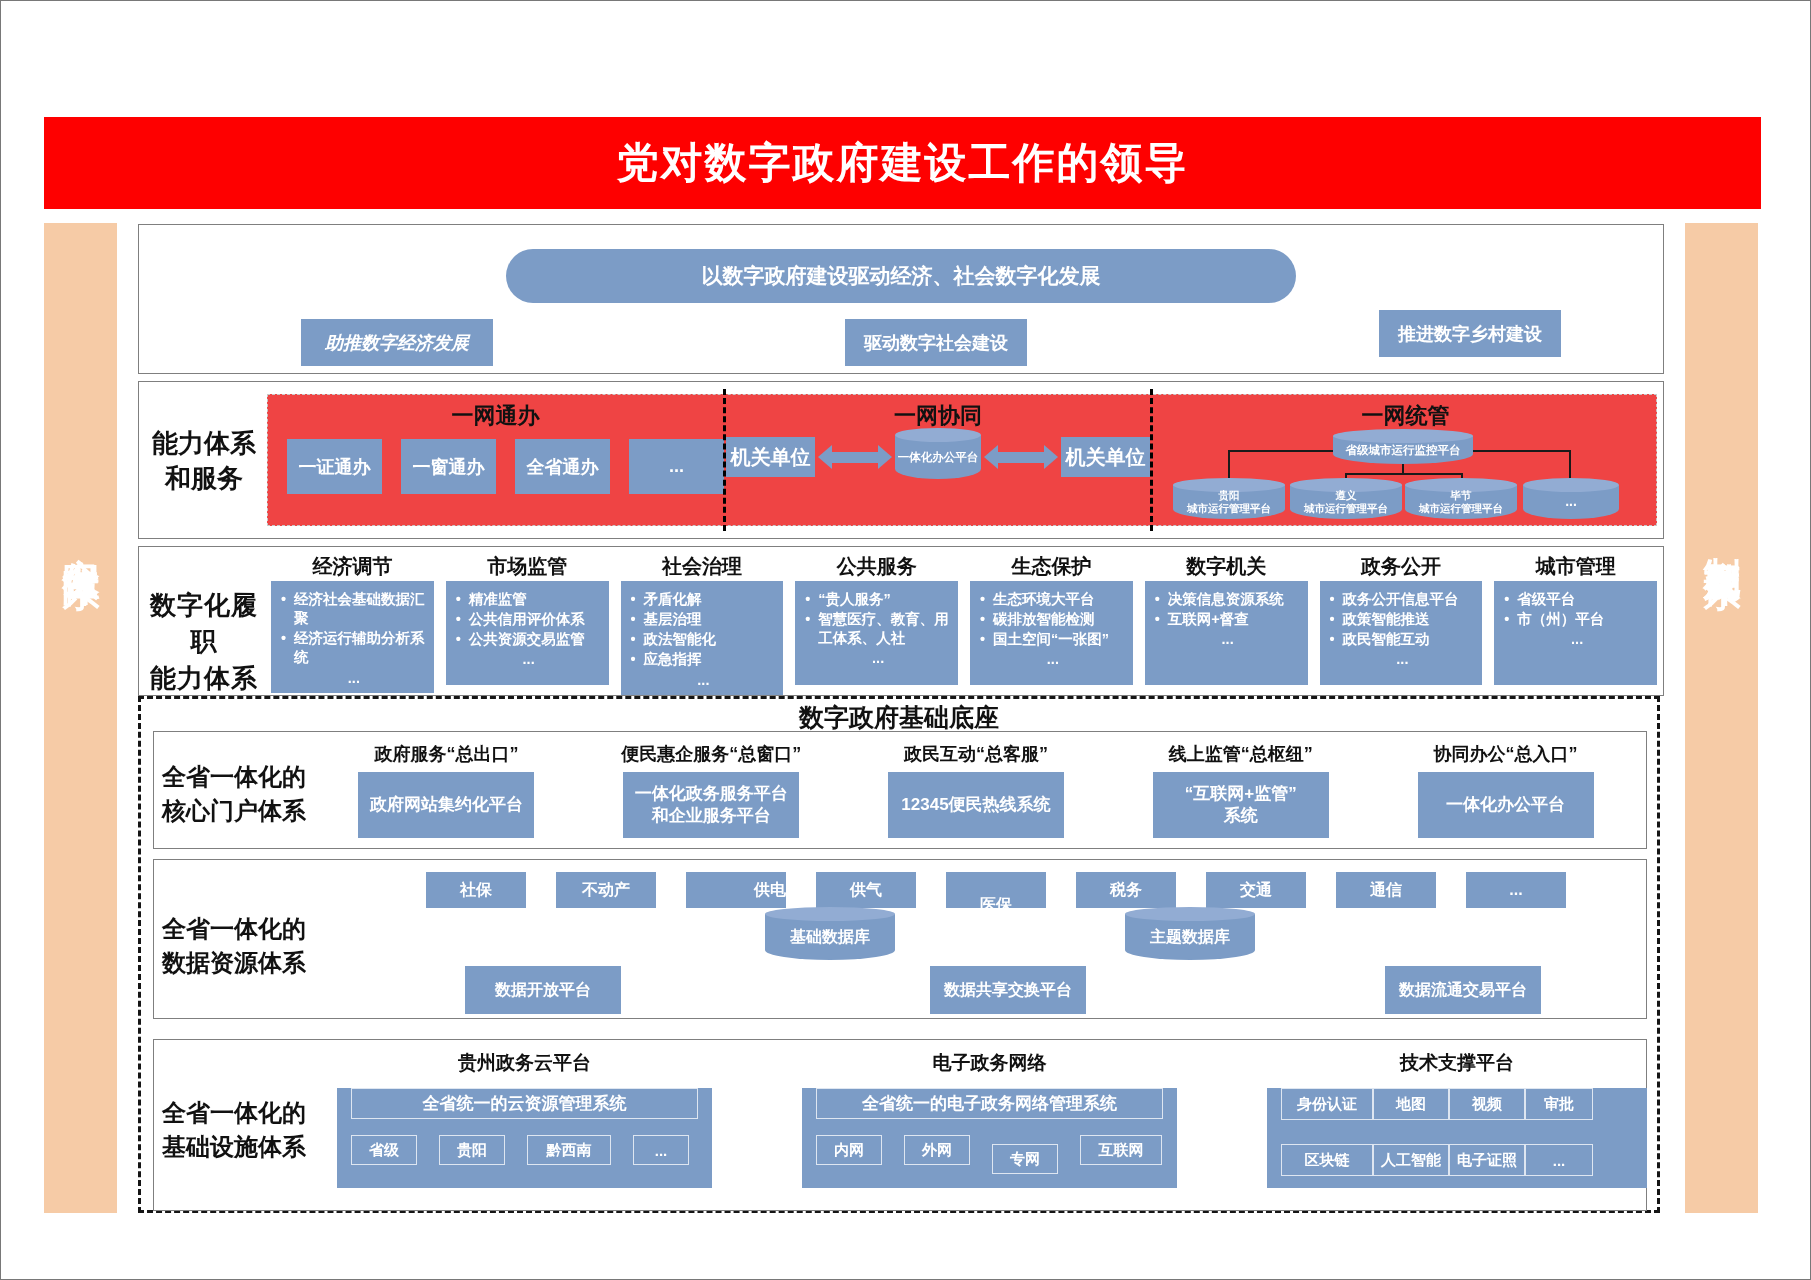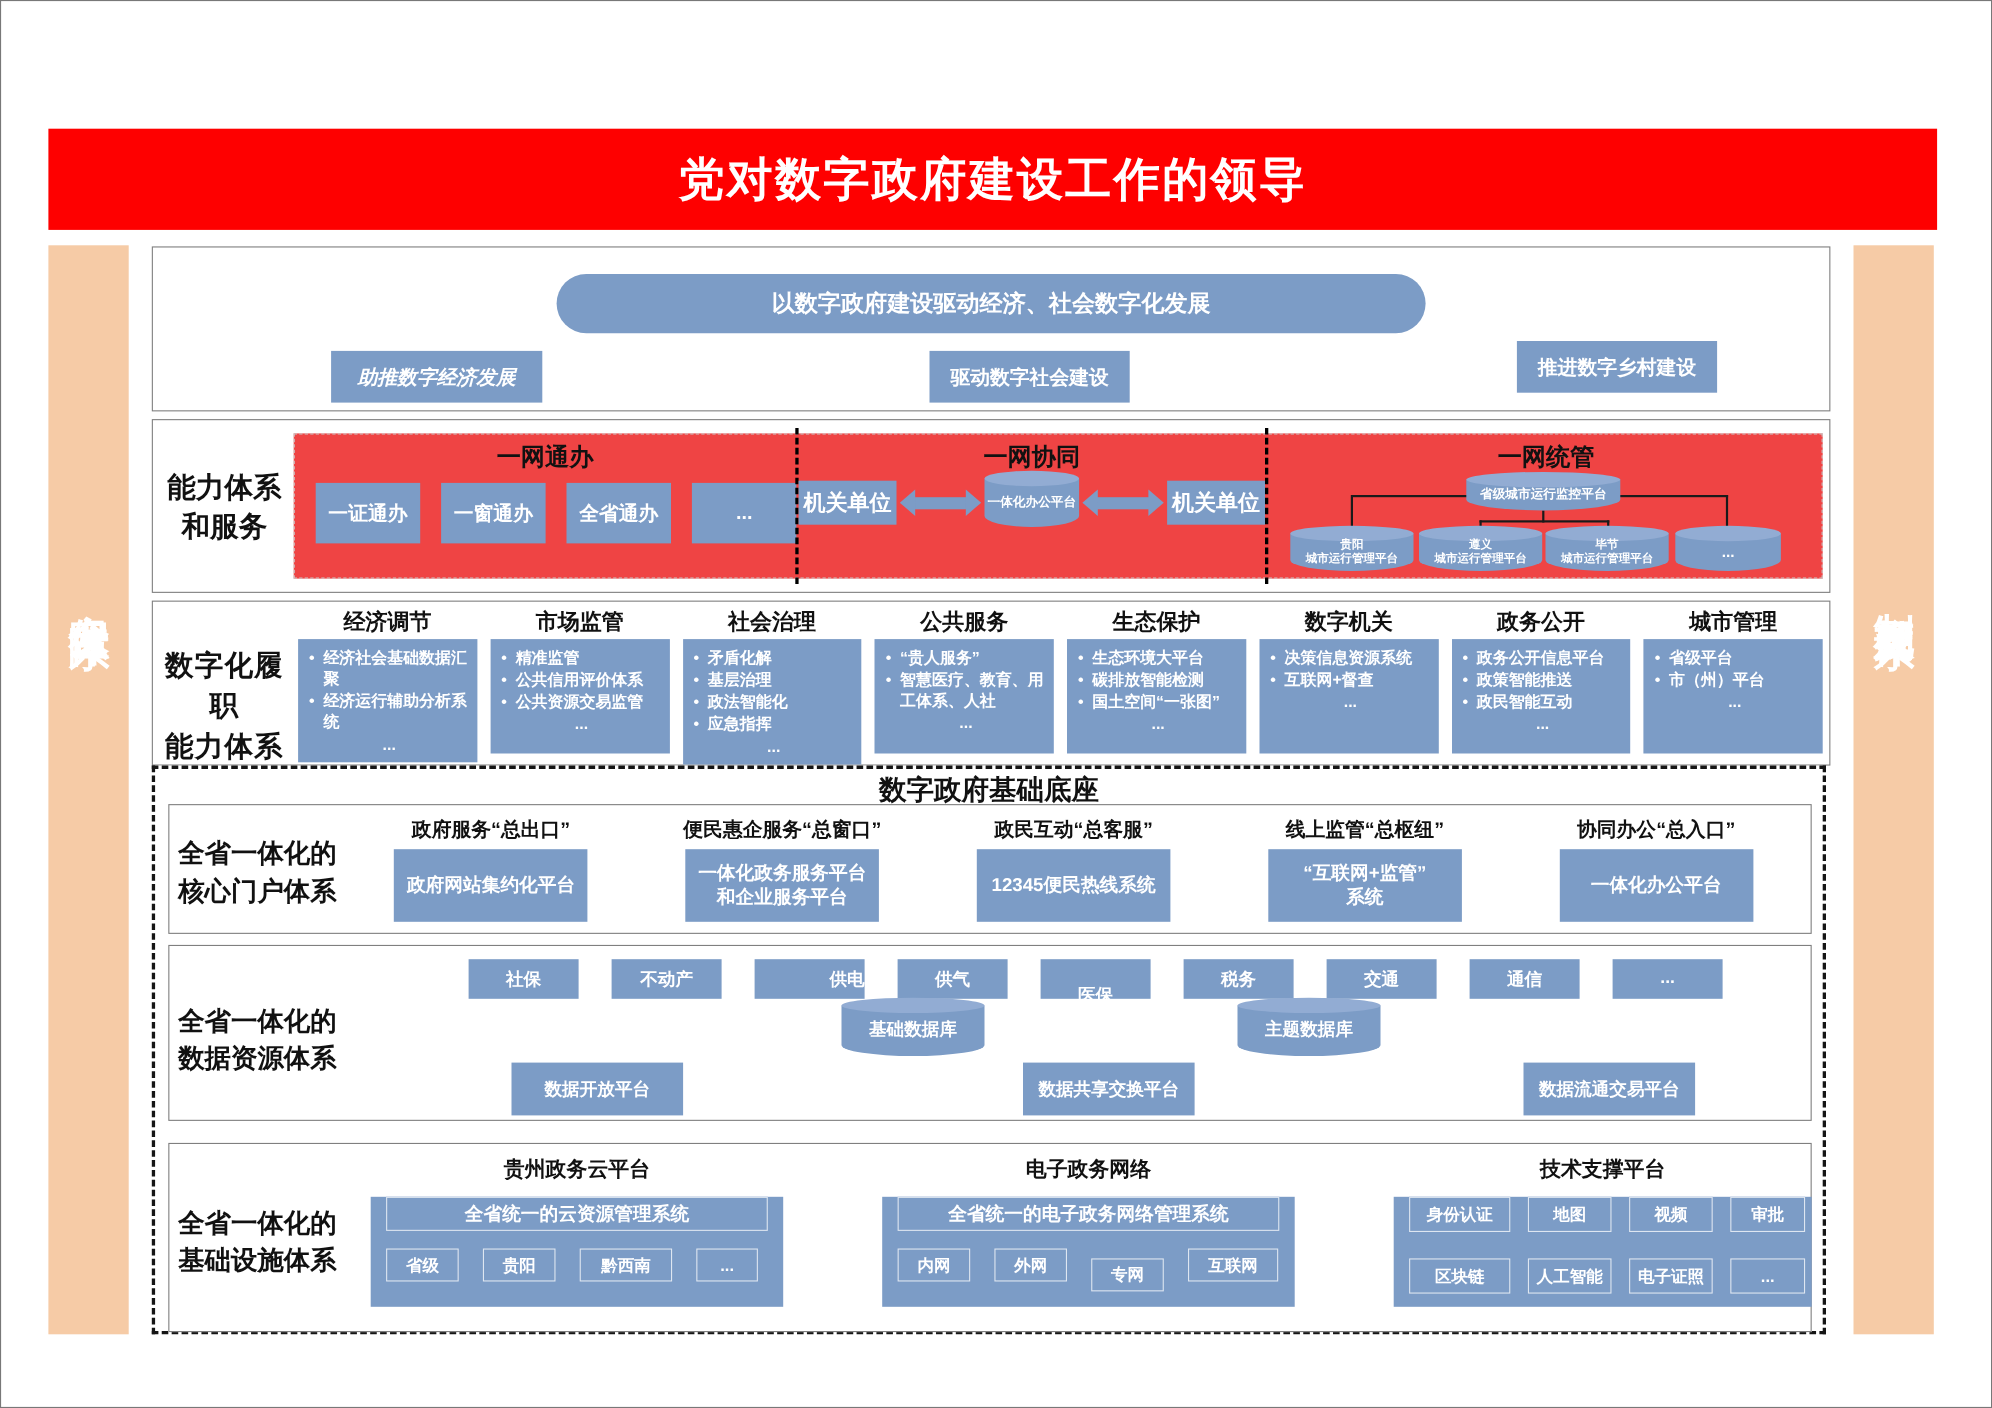--- a/index.html
+++ b/index.html
@@ -128,21 +128,21 @@
   .inf-tags{display:flex;gap:22px;margin:16px 0 0 14px;}
   .inf-tags .item{height:30px;font-size:15px;background:#7C9CC6;color:#fff;font-weight:bold;
         border:1px solid rgba(255,255,255,.75);display:flex;align-items:center;justify-content:center;
         box-sizing:border-box;padding:0 8px;}
   .cloud-tags .item:nth-child(1),.cloud-tags .item:nth-child(2){width:66px;}
   .cloud-tags .item:nth-child(3){width:84px;}
   .cloud-tags .item:nth-child(4){width:56px;}
   .net-tags .item:nth-child(1),.net-tags .item:nth-child(2),.net-tags .item:nth-child(3){width:66px;}
   .net-tags .item:nth-child(4){width:82px;}
   .net-tags .item:nth-child(3){transform:translateY(9px);}
-  .tech-tags{display:grid;grid-template-columns:92px 76px 76px 68px;gap:24px 16px;margin:14px 0 0 14px;}
+  .tech-tags{display:grid;grid-template-columns:92px 76px 76px 68px;gap:24px 0;margin:14px 0 0 14px;}
   .tech-tags .item{height:30px;font-size:15px;background:#7C9CC6;color:#fff;font-weight:bold;
         border:1px solid rgba(255,255,255,.75);display:flex;align-items:center;justify-content:center;}
 </style>
 </head>
 <body>
 
 <div class="page">
 
   <div class="banner">
     <div class="banner-title">党对数字政府建设工作的领导</div>

